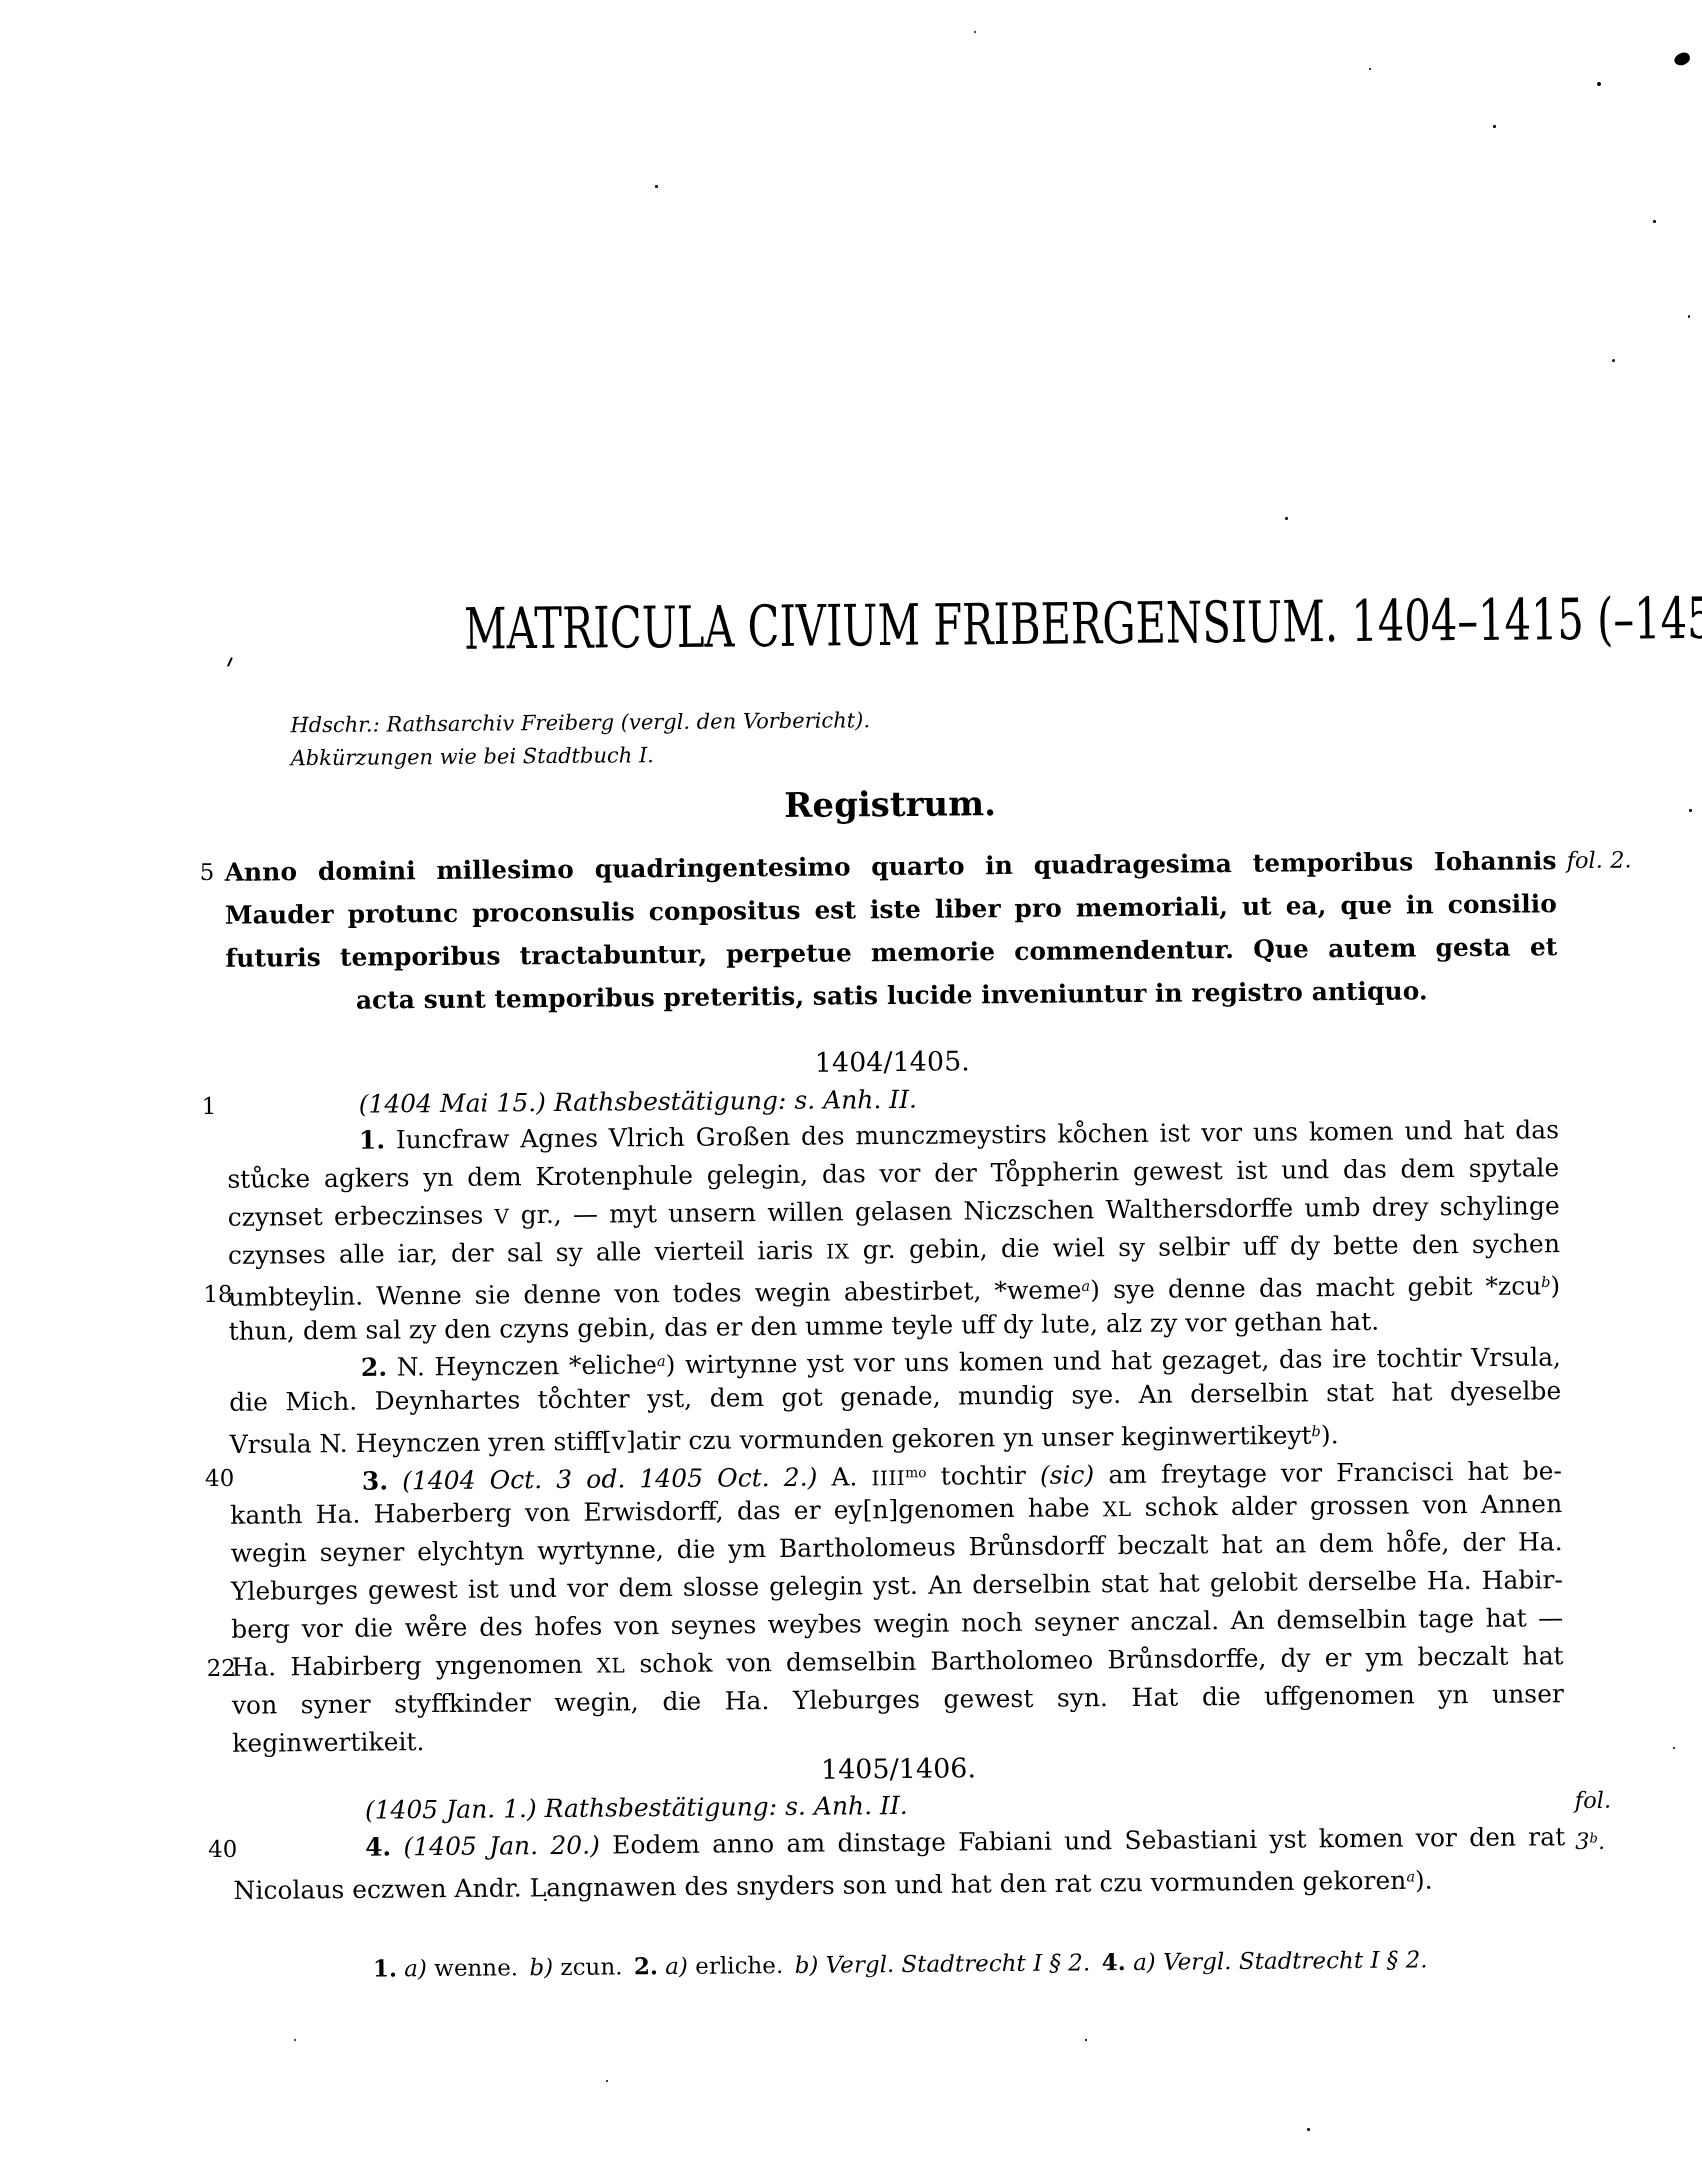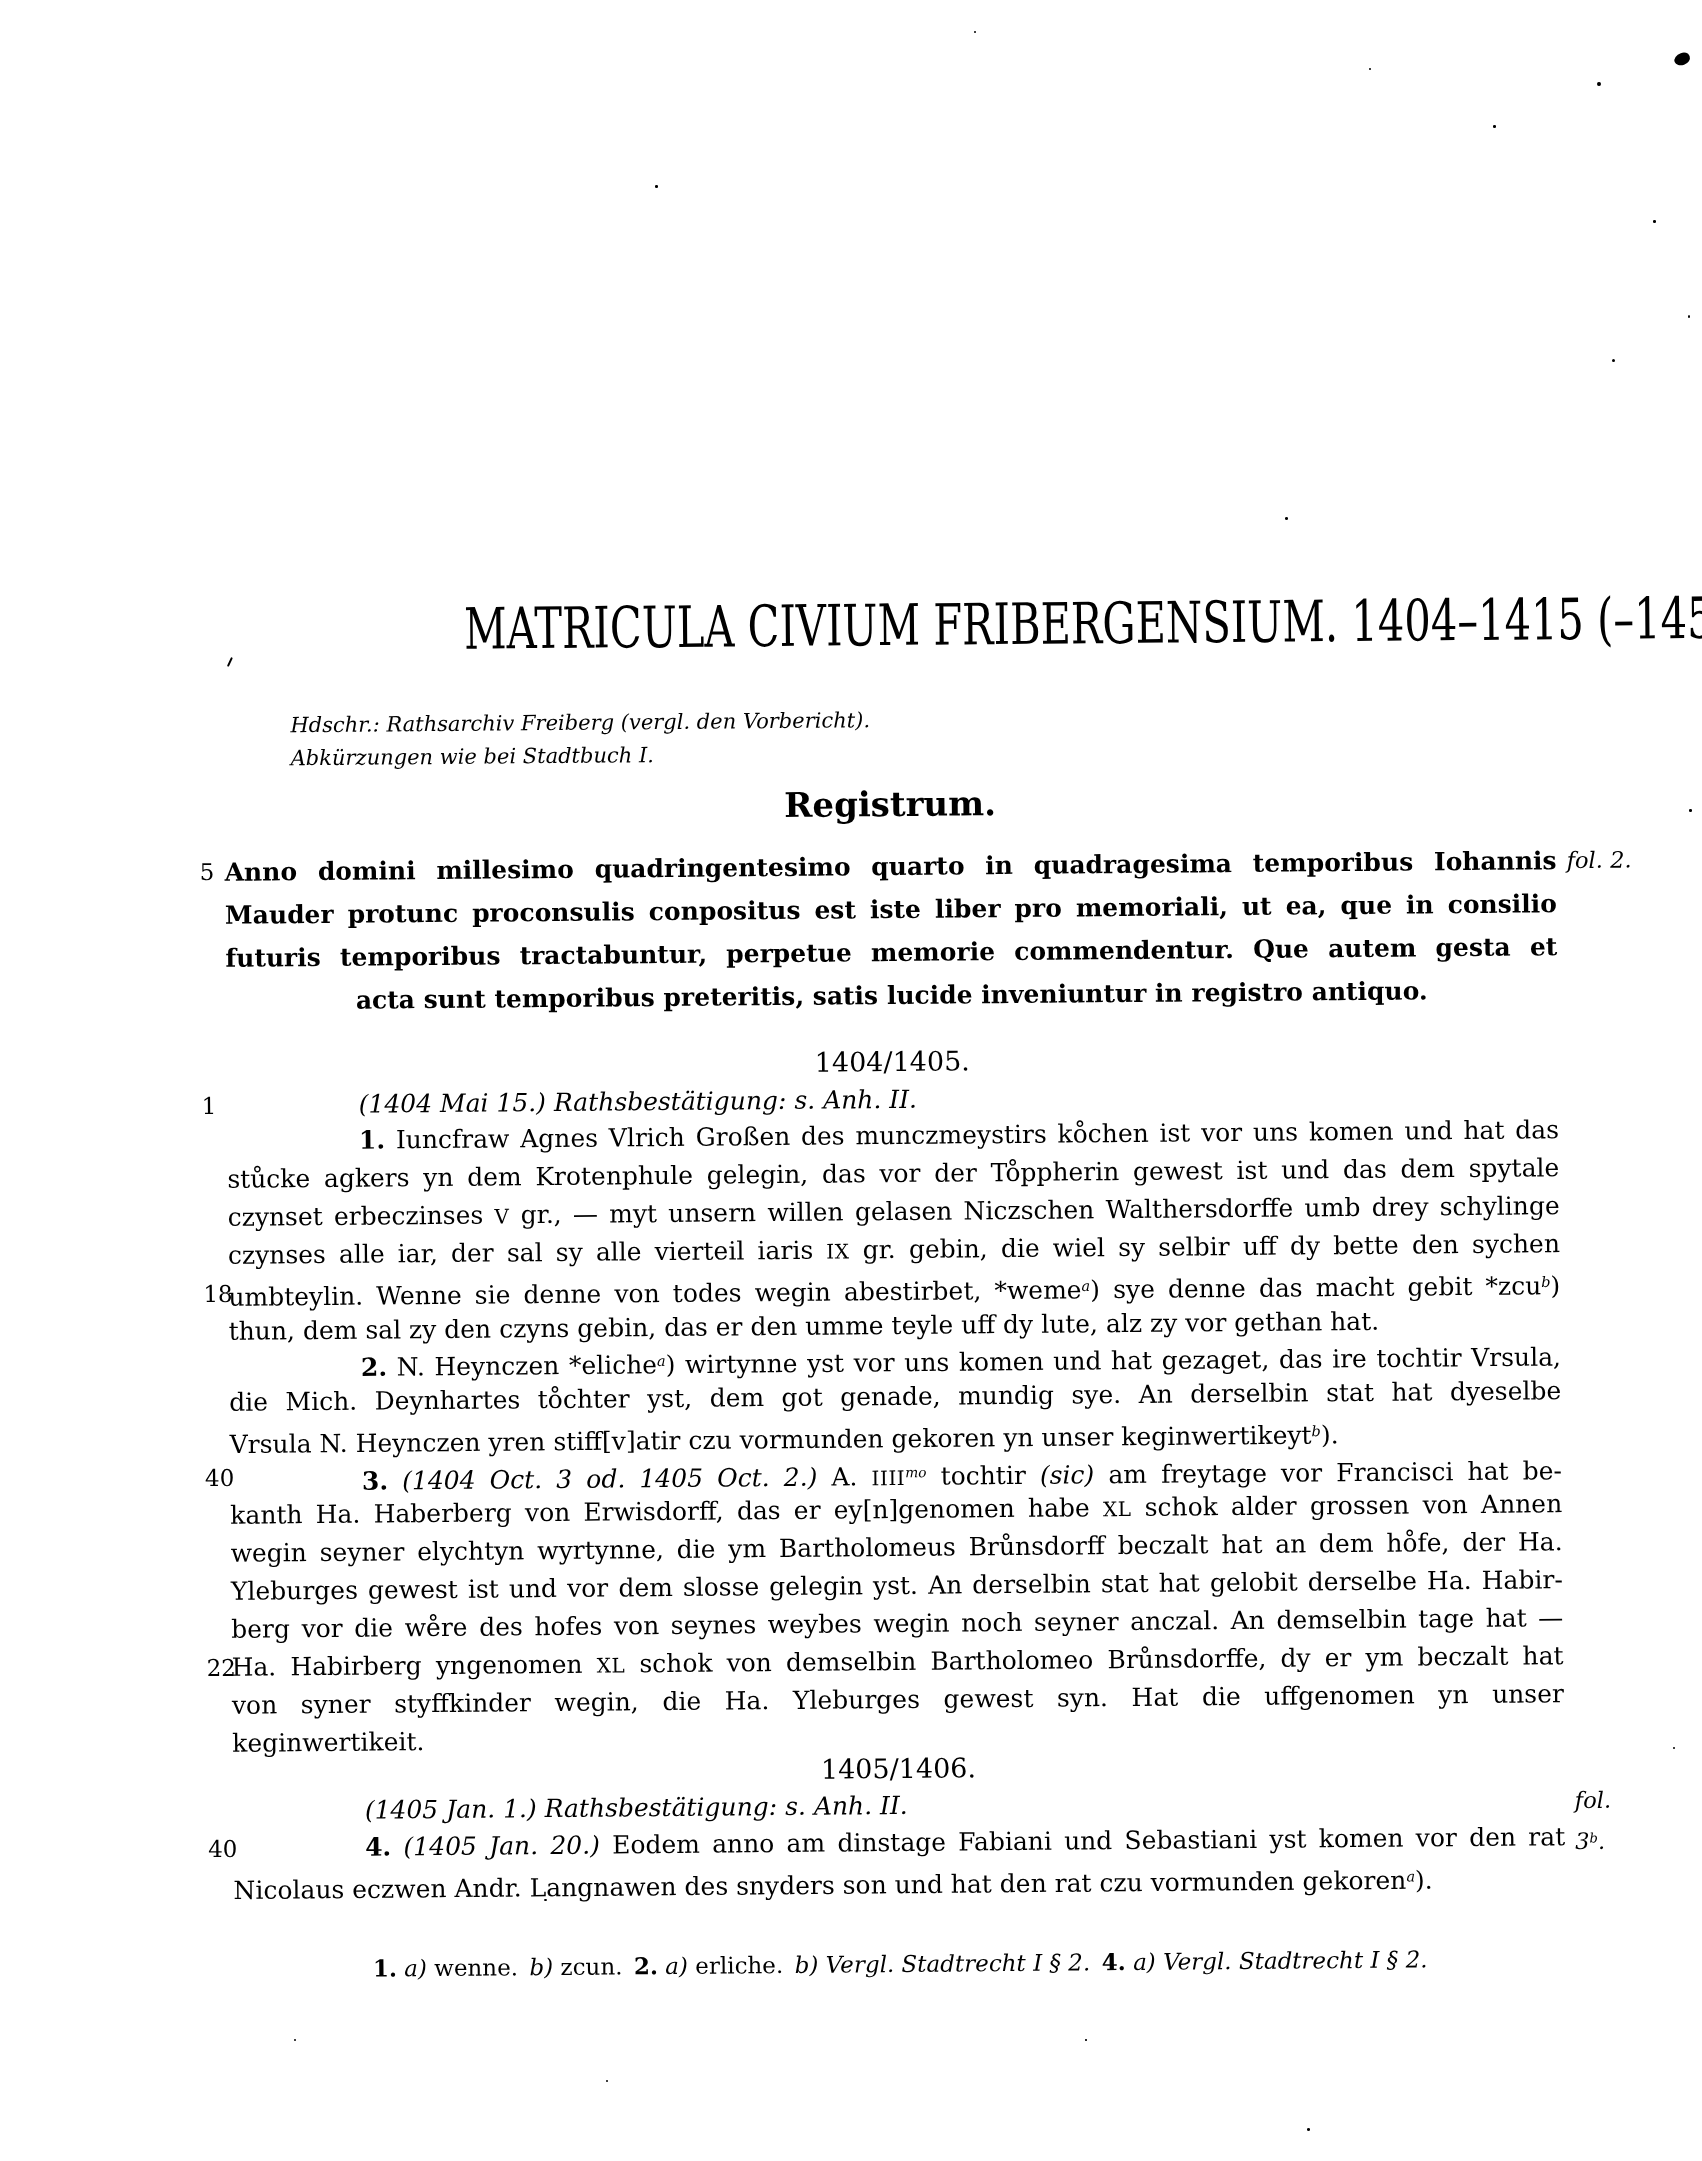--- a/index.html
+++ b/index.html
@@ -46,21 +46,21 @@
   .footnote{
     position:absolute;top:1946px;left:0;width:100%;text-align:center;
     font-size:23px;line-height:35px;
   }
   
   .sg{white-space:pre-wrap;}
   .sg.b{font-weight:bold;}
   .sg.i{font-style:italic;}
   .sg.sc{font-size:80%;letter-spacing:0.5px;}
   .sg.sup{font-size:58%;font-style:italic;vertical-align:0.5em;}
-  .sg.supr{font-size:55%;vertical-align:0.55em;font-style:italic;}
+  .sg.supr{font-size:55%;vertical-align:0.55em;}
   .sg.supi{font-size:58%;font-style:italic;vertical-align:0.5em;}
   
   .speck{position:absolute;background:#000;border-radius:50%;}
   .blot{position:absolute;background:#000;border-radius:55% 45% 50% 50%;transform:rotate(-20deg);}
   .slashmark{position:absolute;background:#000;border-radius:1.1px;transform:rotate(25deg);}
 </style>
 </head>
 <body>
 
 <div class="page">

